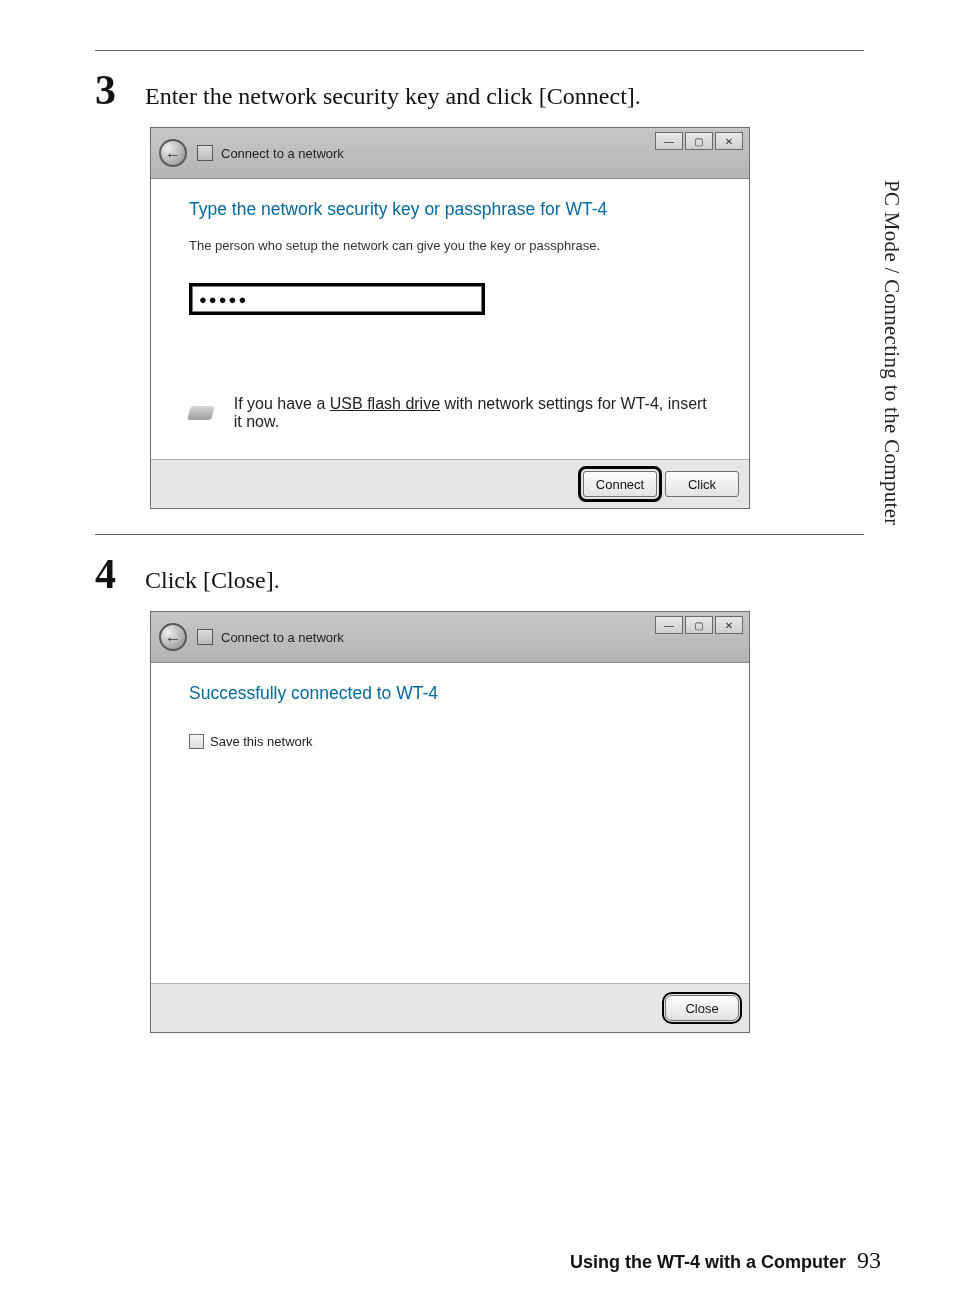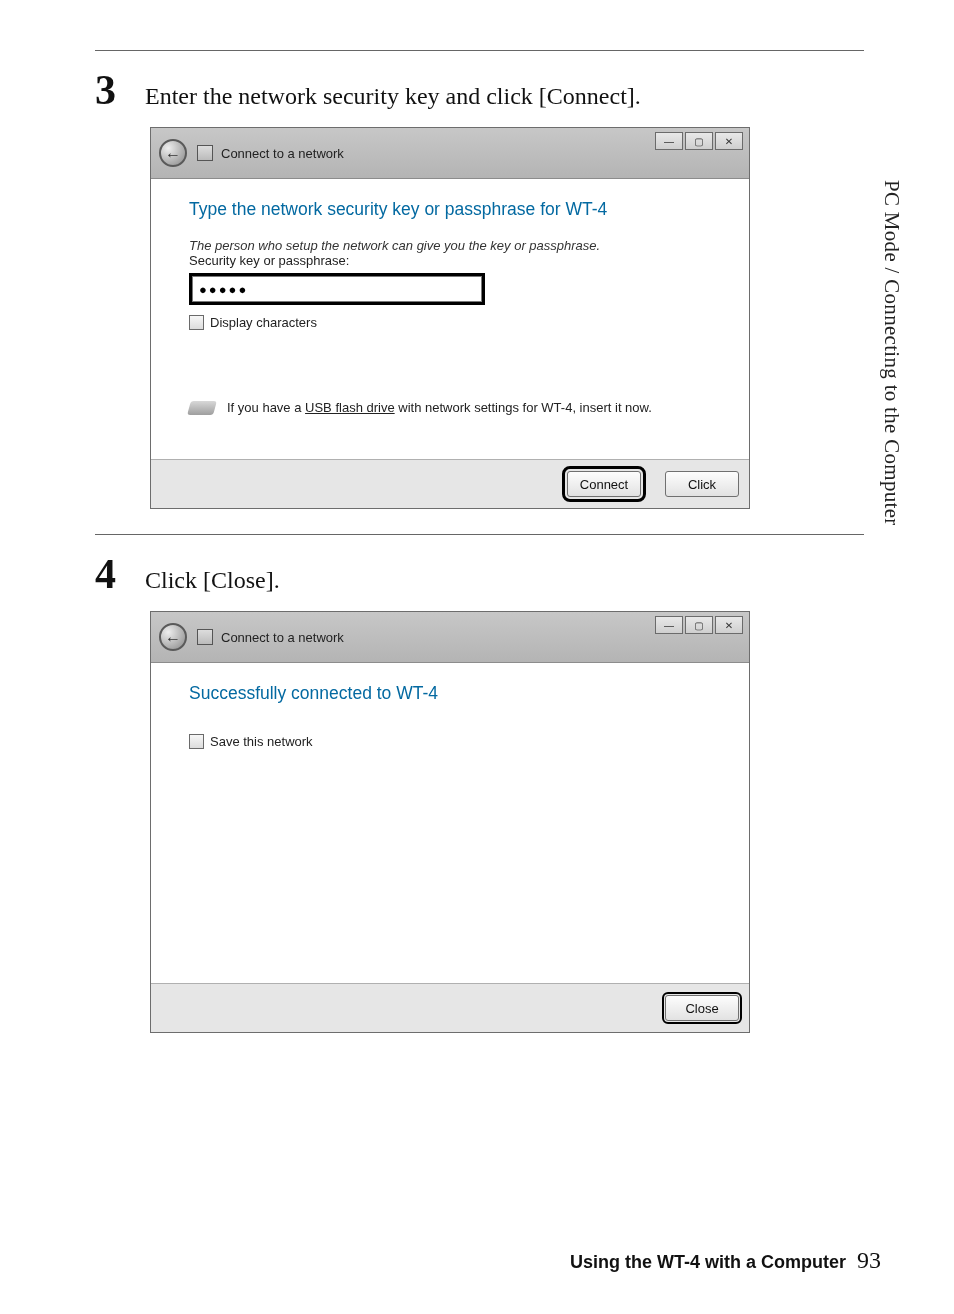--- a/index.html
+++ b/index.html
@@ -112,21 +112,21 @@
     box-sizing: border-box;
   }
   .dlg-heading {
     font-size: 17.5px;
     color: #0369a1;
     margin-bottom: 18px;
   }
   .dlg-sub {
     font-size: 13px;
     color: #333;
-    font-style: italic;
+    margin-bottom: 30px;
   }
   .field-label {
     font-size: 13px;
     margin-bottom: 5px;
   }
   .pass-outer {
     border: 3px solid #000;
     display: inline-block;
     margin-bottom: 10px;
   }
@@ -146,55 +146,57 @@
     margin-bottom: 10px;
   }
   .chk {
     width: 13px; height: 13px;
     border: 1px solid #6a6a6a;
     background: linear-gradient(#f7f7f7,#dcdcdc);
     margin-right: 6px;
   }
   .usb-row {
     display:flex; align-items:center;
-    font-size: 13px;
+    font-size: 16px;
     margin-top: 70px;
     margin-bottom: 10px;
+    gap: 9px;
   }
   .usb-icon {
     width: 26px; height: 14px;
     background: linear-gradient(#d8d8d8,#9e9e9e);
     border-radius: 3px;
     margin-right: 12px;
     transform: skewX(-15deg);
   }
   .usb-link { text-decoration: underline; }
 
   .dlg-footer {
     height: 48px;
     border-top: 1px solid #b0b0b0;
     background: #e6e6e6;
     display:flex;
     justify-content:flex-end;
     align-items:center;
     padding-right: 10px;
-    gap: 24px;
+    gap: 8px;
   }
   .btn {
     min-width: 72px;
     height: 24px;
     border: 1px solid #707070;
     background: linear-gradient(#fdfdfd,#e2e2e2);
     font-size: 13px;
     display:flex; align-items:center; justify-content:center;
     border-radius: 3px;
   }
   .btn-outline {
     outline: 2px solid #000;
     outline-offset: 1px;
+    border-radius: 7px;
   }
   .btn-outline-thick {
     outline: 3px solid #000;
     outline-offset: 2px;
   }
 
   
   .dlg-body.tall { min-height: 320px; }
 
   
@@ -226,27 +228,22 @@
         <div class="dlg-title-text">Connect to a network</div>
         <div class="win-ctrls">
           <div class="win-btn">—</div>
           <div class="win-btn">▢</div>
           <div class="win-btn">✕</div>
         </div>
       </div>
       <div class="dlg-body">
         <div class="dlg-heading">Type the network security key or passphrase for WT-4</div>
         <div class="dlg-sub">The person who setup the network can give you the key or passphrase.</div>
-        <div class="field-label">Security key or passphrase:</div>
         <div class="pass-outer">
           <input class="pass-input" value="●●●●●" style="">
-        </div>
-        <div class="chk-row">
-          <div class="chk"></div>
-          <span>Display characters</span>
         </div>
         <div class="usb-row">
           <div class="usb-icon"></div>
           <span>
             <span>If you have a </span><span class="usb-link">USB flash drive</span><span> with network settings for WT-4, insert it now.</span>
           </span>
         </div>
       </div>
       <div class="dlg-footer">
         <div class="btn btn-outline-thick">Connect</div>

